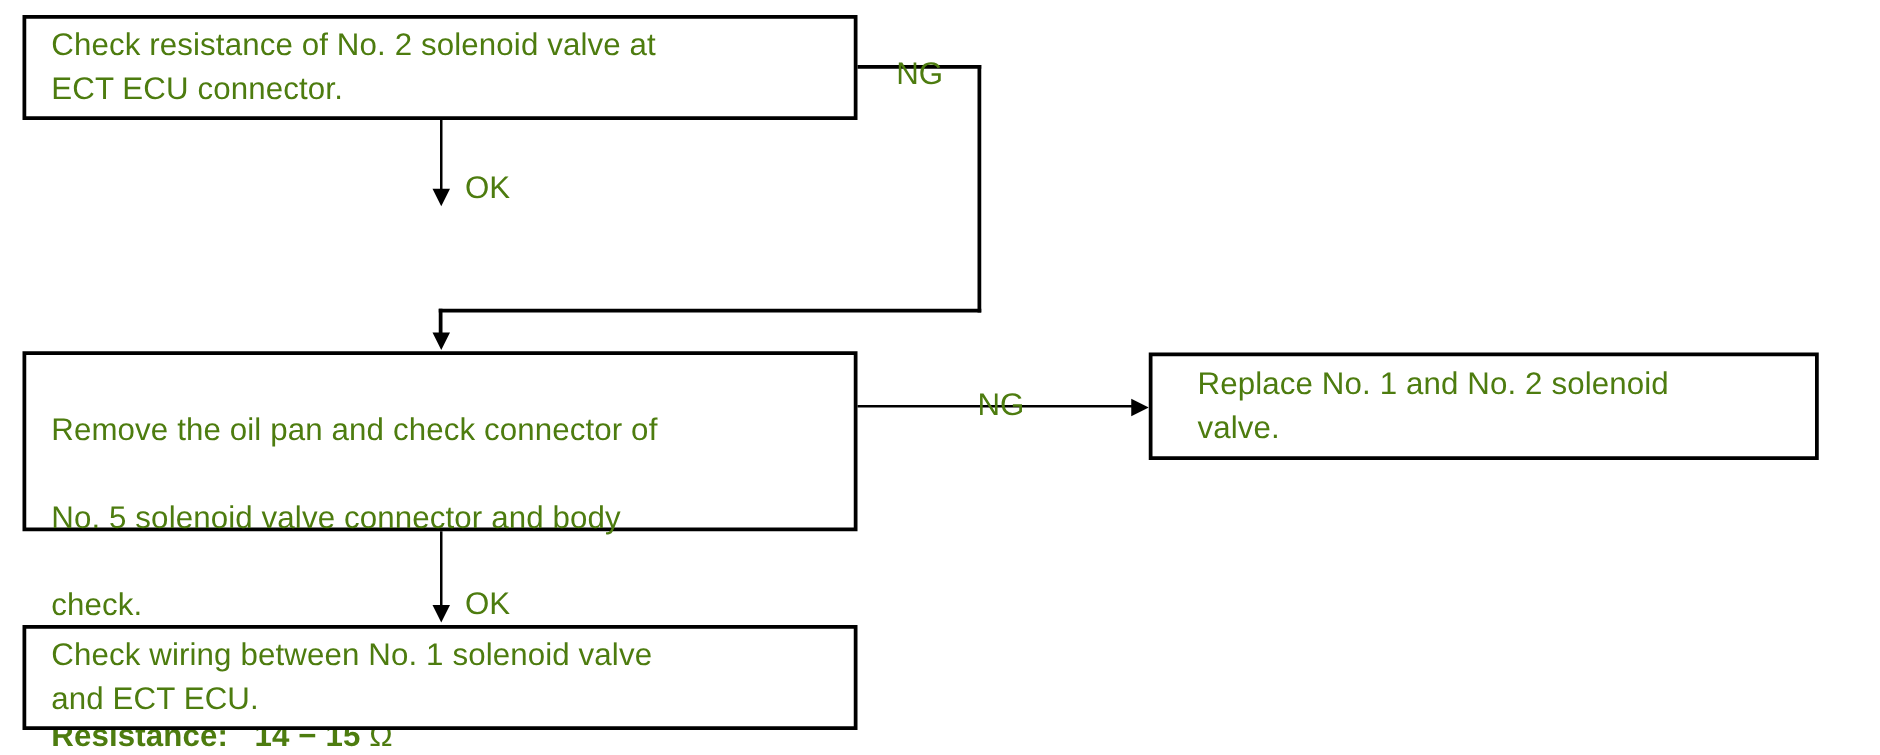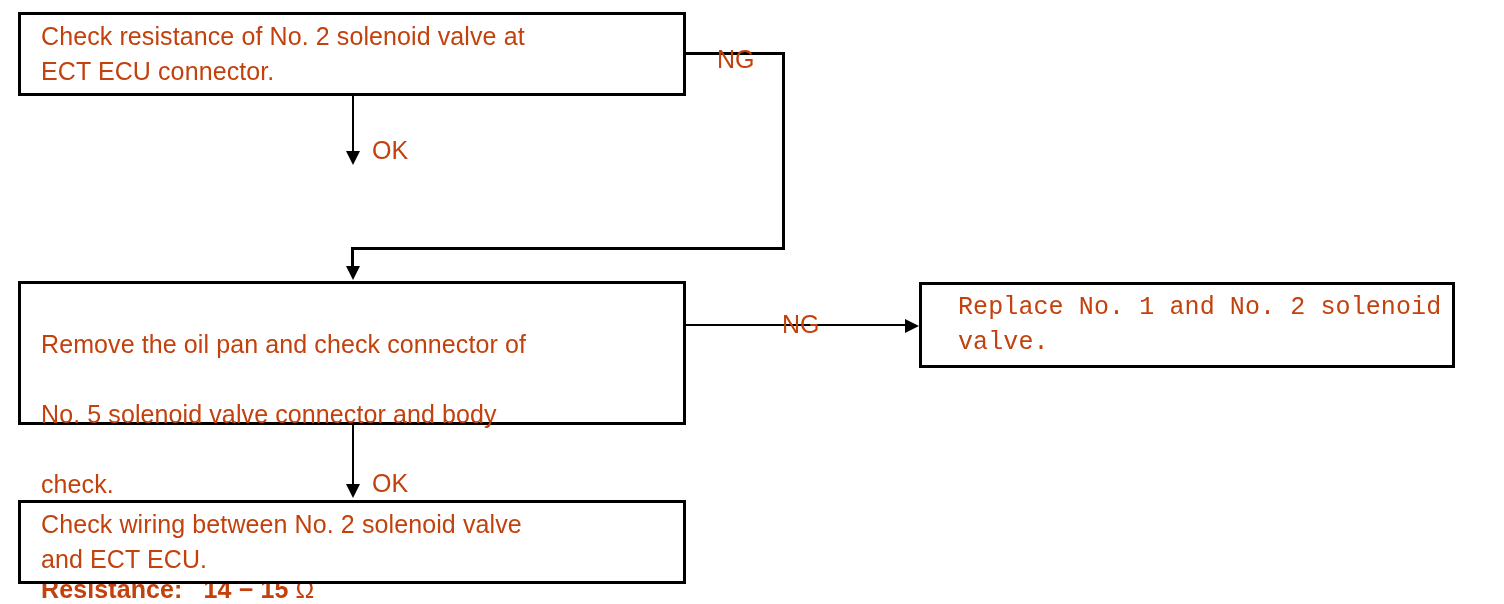--- a/index.html
+++ b/index.html
@@ -7,21 +7,21 @@
     margin: 0;
     padding: 0;
     background: #ffffff;
   }
   #canvas {
     position: relative;
     width: 1496px;
     height: 604px;
     background: #ffffff;
     font-family: "Liberation Sans", "DejaVu Sans", sans-serif;
-    color: #c2410c;
+    color: #4d7c0f;
     overflow: hidden;
   }
 
   
   .fbox {
     position: absolute;
     box-sizing: border-box;
     border: 3px solid #000000;
     background: #ffffff;
   }
@@ -119,27 +119,27 @@
       <div class="bold-line">
         <span>Resistance:</span><span>&nbsp;&nbsp;&nbsp;</span><span>14 − 15</span><span>&nbsp;</span><span class="ohm">Ω</span>
       </div>
     </div>
   </div>
 
   <div class="hline thin" style="left:686px; top:324px; width:222px;"></div>
   <div class="arrow-right" style="left:905px; top:318.5px;"></div>
   <div class="elabel" style="left:782px; top:291px;">NG</div>
 
-  <div class="fbox" style="left:919px; top:282px; width:536px; height:86px;font-family:Liberation Mono, monospace;">
+  <div class="fbox" style="left:919px; top:282px; width:536px; height:86px;">
     <div class="btext" style="left:36px;">Replace No. 1 and No. 2 solenoid
 valve.</div>
   </div>
 
   <div class="vline thin" style="left:352px; top:425px; height:60px;"></div>
   <div class="arrow-down" style="left:345.5px; top:484px;"></div>
   <div class="elabel" style="left:372px; top:450px;">OK</div>
 
   <div class="fbox" style="left:18px; top:500px; width:668px; height:84px;">
-    <div class="btext">Check wiring between No. 2 solenoid valve
+    <div class="btext">Check wiring between No. 1 solenoid valve
 and ECT ECU.</div>
   </div>
 
 </div>
 
 </body></html>

